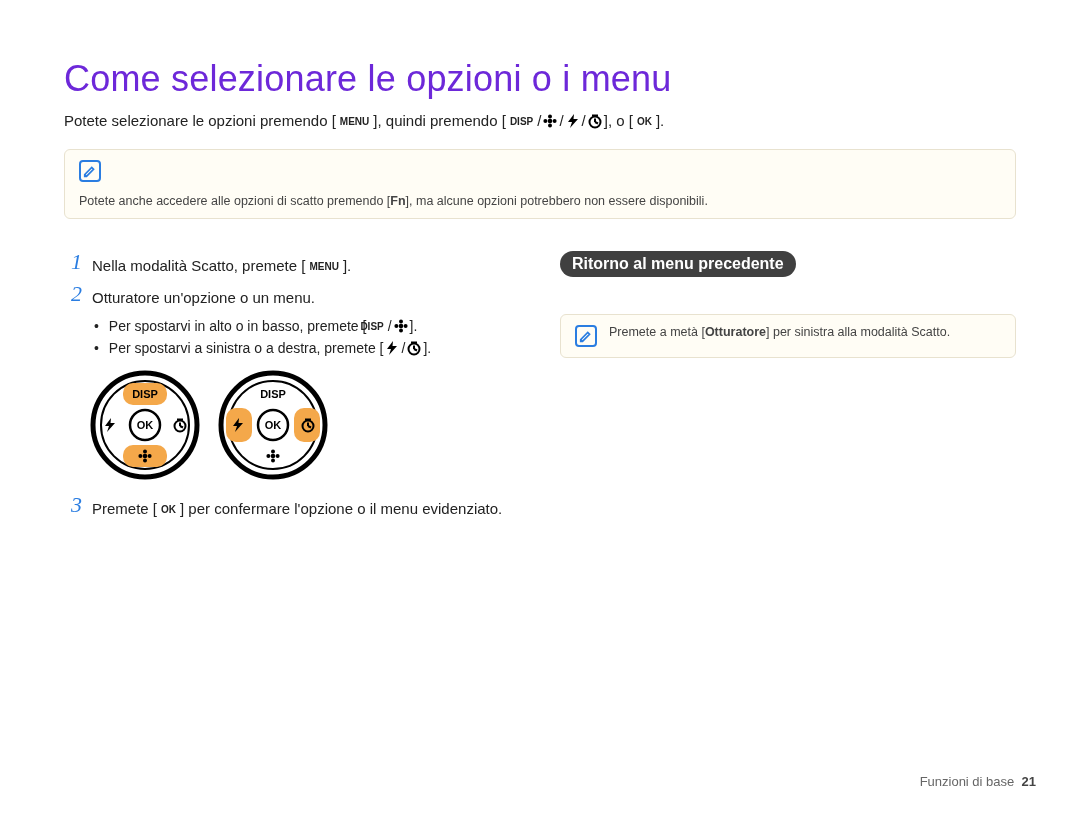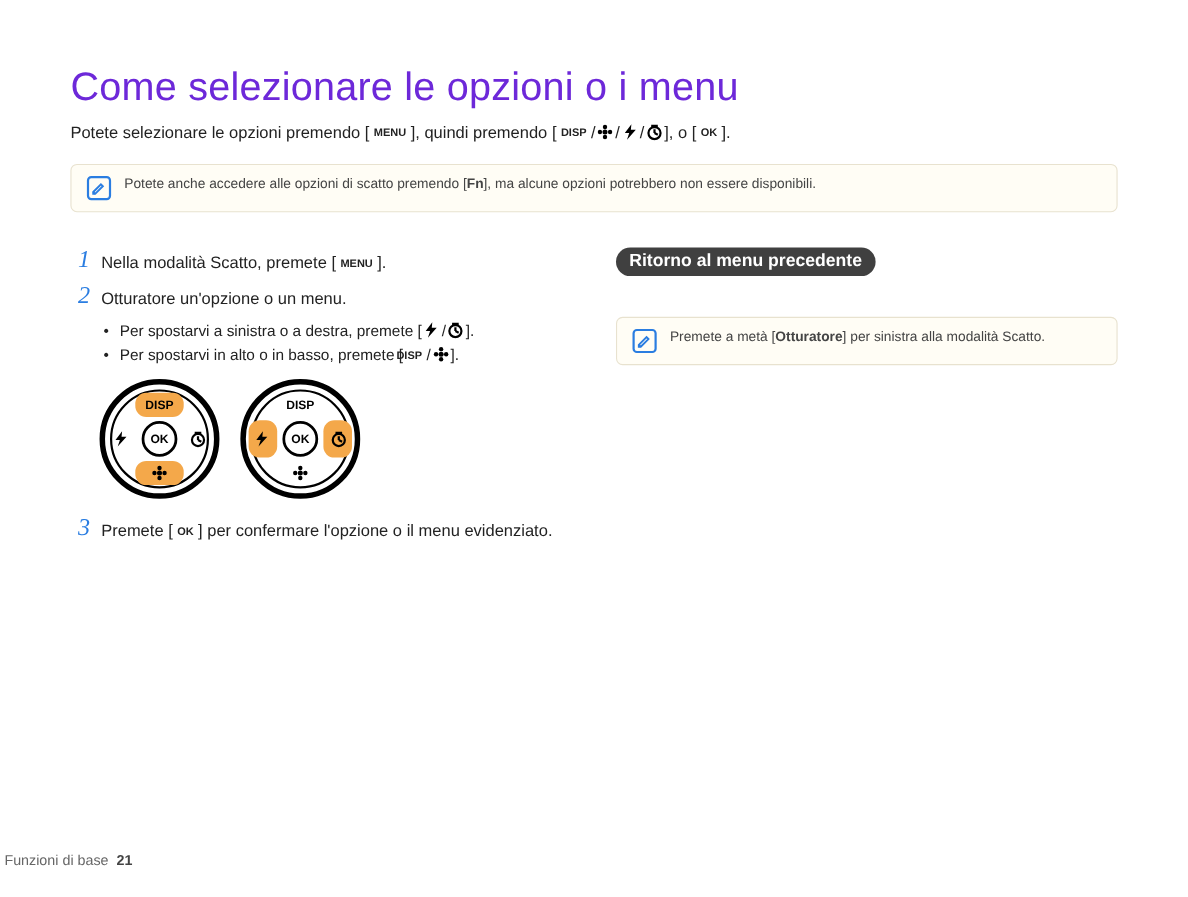--- a/index.html
+++ b/index.html
@@ -16,21 +16,21 @@
     background: #fffdf5;
     border: 1px solid #e8e2cf;
     border-radius: 6px;
     padding: 10px 14px;
     display: flex;
     gap: 12px;
     align-items: flex-start;
     font-size: 12.5px;
     color: #444;
   }
-  .note-wide { margin-top: 16px; }
+  .note-wide { margin-top: 16px; flex-direction: column; }
   .note-icon {
     width: 22px; height: 22px; flex: 0 0 22px;
     border: 2px solid #2a7de1; border-radius: 4px;
     display: flex; align-items: center; justify-content: center;
   }
   .note-icon svg { display: block; }
 
   .columns { display: flex; gap: 28px; margin-top: 32px; }
   .col-left { flex: 0 0 468px; }
   .col-right { flex: 1; }
@@ -53,21 +53,21 @@
     font-size: 16px;
     padding: 4px 12px;
     border-radius: 14px;
     margin-bottom: 25px;
   }
 
   .para { font-size: 15px; line-height: 1.55; }
 
   .note-box { margin-top: 12px; }
 
-  .footer { position: absolute; bottom: 26px; width: 1020px; left: 4px; text-align: left; font-size: 13px; color: #666; }
+  .footer { position: absolute; bottom: 26px; width: 1020px; left: 16px; text-align: right; font-size: 13px; color: #666; }
   .footer .pn { font-weight: 700; color: #444; }
 </style>
 </head>
 <body>
 
 <svg width="0" height="0" style="position:absolute">
   <defs>
     <g id="ic-flower">
       <circle cx="8" cy="8" r="2.3"></circle>
       <circle cx="8" cy="3.4" r="2"></circle>
@@ -125,29 +125,29 @@
         </div>
       </div>
 
       <div class="step">
         <div class="step-num">2</div>
         <div class="step-body">Otturatore un'opzione o un menu.</div>
       </div>
 
       <ul class="sub">
         <li>
+          <span>Per spostarvi in alto o in basso, premete [</span><span class="kbox">DISP</span>/<svg class="inline-ic" width="16" height="16" viewBox="0 0 16 16" fill="#000">
+              <use href="#ic-flower"></use>
+            </svg><span>].</span>
+        </li>
+        <li>
           <span>Per spostarvi a sinistra o a destra, premete [</span><svg class="inline-ic" width="16" height="16" viewBox="0 0 16 16" fill="#000">
               <use href="#ic-flash"></use>
             </svg>/<svg class="inline-ic" width="16" height="16" viewBox="0 0 16 16" style="color:#000">
               <use href="#ic-timer"></use>
-            </svg><span>].</span>
-        </li>
-        <li>
-          <span>Per spostarvi in alto o in basso, premete [</span><span class="kbox">DISP</span>/<svg class="inline-ic" width="16" height="16" viewBox="0 0 16 16" fill="#000">
-              <use href="#ic-flower"></use>
             </svg><span>].</span>
         </li>
       </ul>
 
       <div class="pads-row">
 
         <svg width="110" height="110" viewBox="0 0 110 110">
           <circle cx="55" cy="55" r="52" fill="#fff" stroke="#000" stroke-width="5"></circle>
           <circle cx="55" cy="55" r="44" fill="#fff" stroke="#000" stroke-width="2"></circle>
 

